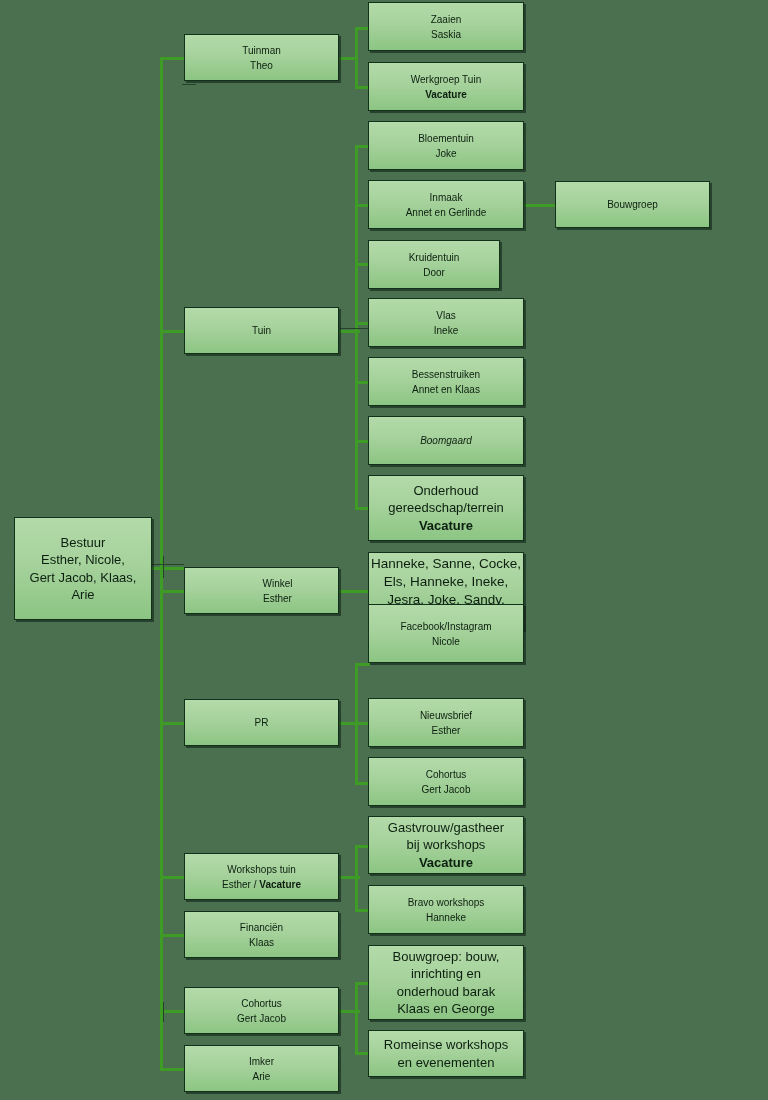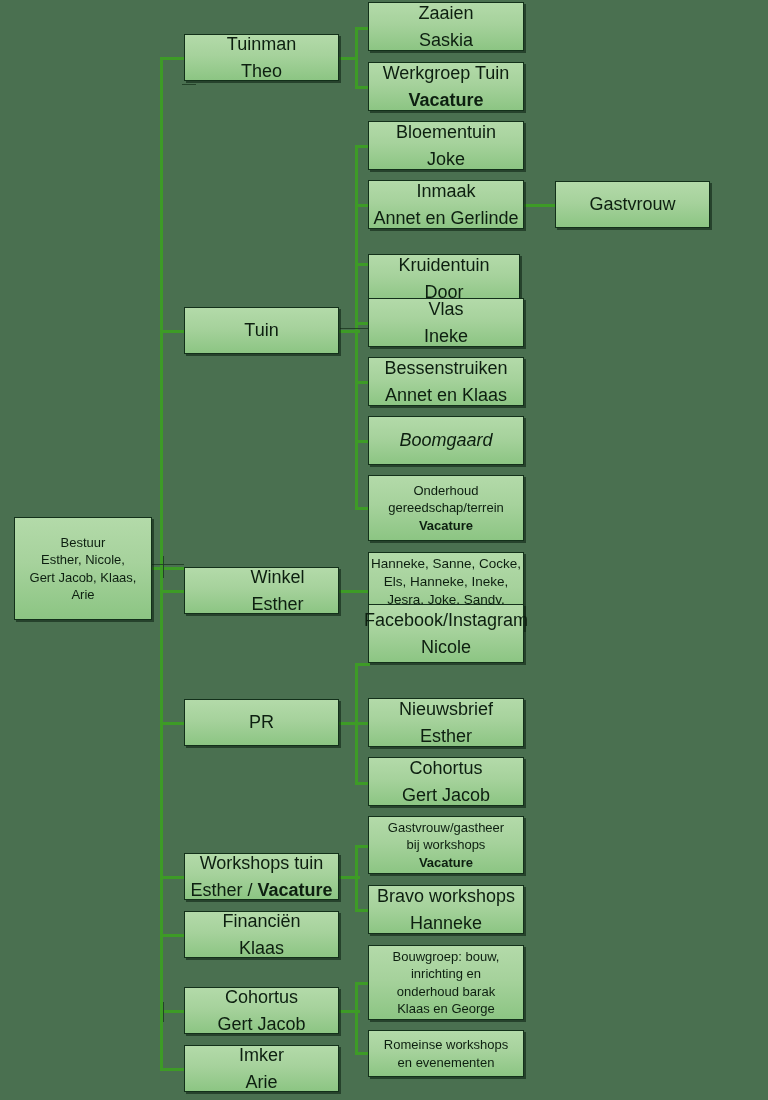--- a/index.html
+++ b/index.html
@@ -43,21 +43,21 @@
     box-sizing: border-box;
     border: 1px solid #13301a;
     background: linear-gradient(180deg, #b3daa9 0%, #a6d29c 45%, #8cc583 100%);
     box-shadow: 2px 2px 0 rgba(10,30,14,.55);
     display: flex;
     flex-direction: column;
     align-items: center;
     justify-content: center;
     text-align: center;
     color: #0d1f10;
-    font-size: 18px;
+    font-size: 10px;
     line-height: 1.5;
     padding: 2px 4px;
     z-index: 5;
   }
   .node .ln { display: block; white-space: nowrap; }
   .node .ln.b { font-weight: bold; }
   .node.tight { line-height: 1.32; font-size: 13px; }
   .node.list  { line-height: 1.34; font-size: 13.5px; }
 </style>
 </head>
@@ -148,24 +148,24 @@
     <span class="ln">Bloementuin</span>
     <span class="ln">Joke</span>
   </div>
 
   <div class="node" style="left:368px; top:180px; width:156px; height:49px;">
     <span class="ln">Inmaak</span>
     <span class="ln">Annet en Gerlinde</span>
   </div>
 
   <div class="node" style="left:555px; top:181px; width:155px; height:47px;">
-    <span class="ln">Gastvrouw</span>
-  </div>
-
-  <div class="node" style="left:368px; top:254px; width:152px; height:49px;justify-content:center;">
+    <span class="ln">Bouwgroep</span>
+  </div>
+
+  <div class="node" style="left:368px; top:240px; width:132px; height:49px;justify-content:center;">
     <span class="ln">Kruidentuin</span>
     <span class="ln">Door</span>
   </div>
 
   <div class="node" style="left:368px; top:298px; width:156px; height:49px;">
     <span class="ln">Vlas</span>
     <span class="ln">Ineke</span>
   </div>
 
   <div class="node" style="left:368px; top:357px; width:156px; height:49px;text-align:right;">

